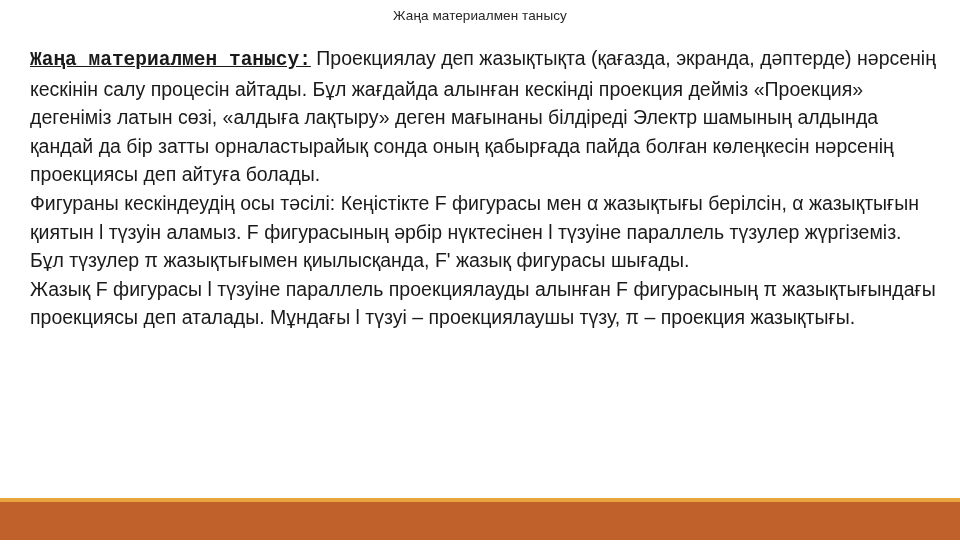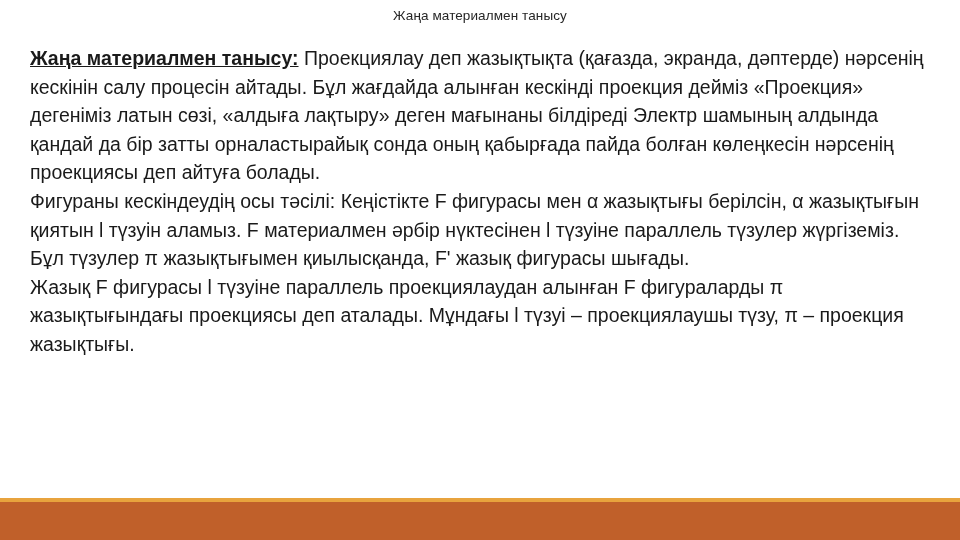--- a/index.html
+++ b/index.html
@@ -42,20 +42,21 @@
     font-family: "Liberation Sans", sans-serif;
   }
   .para {
     margin: 0;
     padding: 0;
     text-align: left;
   }
   .lead-term {
     font-weight: bold;
     text-decoration: underline;
+    font-family: Liberation Mono, monospace;
   }
   .footer-bar {
     position: absolute;
     left: 0;
     bottom: 0;
     width: 960px;
     height: 42px;
   }
   .footer-bar .bar-main {
     position: absolute;
@@ -76,22 +77,22 @@
 </style>
 </head>
 <body>
 
 <div class="slide">
 
   <div class="slide-title">Жаңа материалмен танысу</div>
 
   <div class="body-block">
     <p class="para"><span class="lead-term">Жаңа материалмен танысу:</span><span> Проекциялау деп жазықтықта (қағазда, экранда, дәптерде) нәрсенің кескінін салу процесін айтады. Бұл жағдайда алынған кескінді проекция дейміз «Проекция» дегеніміз латын сөзі, «алдыға лақтыру» деген мағынаны білдіреді Электр шамының алдында қандай да бір затты орналастырайық сонда оның қабырғада пайда болған көлеңкесін нәрсенің проекциясы деп айтуға болады.</span></p>
-    <p class="para">Фигураны кескіндеудің осы тәсілі: Кеңістікте F фигурасы мен α жазықтығы берілсін, α жазықтығын қиятын l түзуін аламыз. F материалмен әрбір нүктесінен l түзуіне параллель түзулер жүргіземіз. Бұл түзулер π жазықтығымен қиылысқанда, F' жазық фигурасы шығады.</p>
-    <p class="para">Жазық F фигурасы l түзуіне параллель проекциялаудан алынған F фигураларды π жазықтығындағы проекциясы деп аталады. Мұндағы l түзуі – проекциялаушы түзу, π – проекция жазықтығы.</p>
+    <p class="para">Фигураны кескіндеудің осы тәсілі: Кеңістікте F фигурасы мен α жазықтығы берілсін, α жазықтығын қиятын l түзуін аламыз. F фигурасының әрбір нүктесінен l түзуіне параллель түзулер жүргіземіз. Бұл түзулер π жазықтығымен қиылысқанда, F' жазық фигурасы шығады.</p>
+    <p class="para">Жазық F фигурасы l түзуіне параллель проекциялауды алынған F фигурасының π жазықтығындағы проекциясы деп аталады. Мұндағы l түзуі – проекциялаушы түзу, π – проекция жазықтығы.</p>
   </div>
 
   <div class="footer-bar">
     <div class="bar-accent"></div>
     <div class="bar-main"></div>
   </div>
 
 </div>
 
 </body></html>

